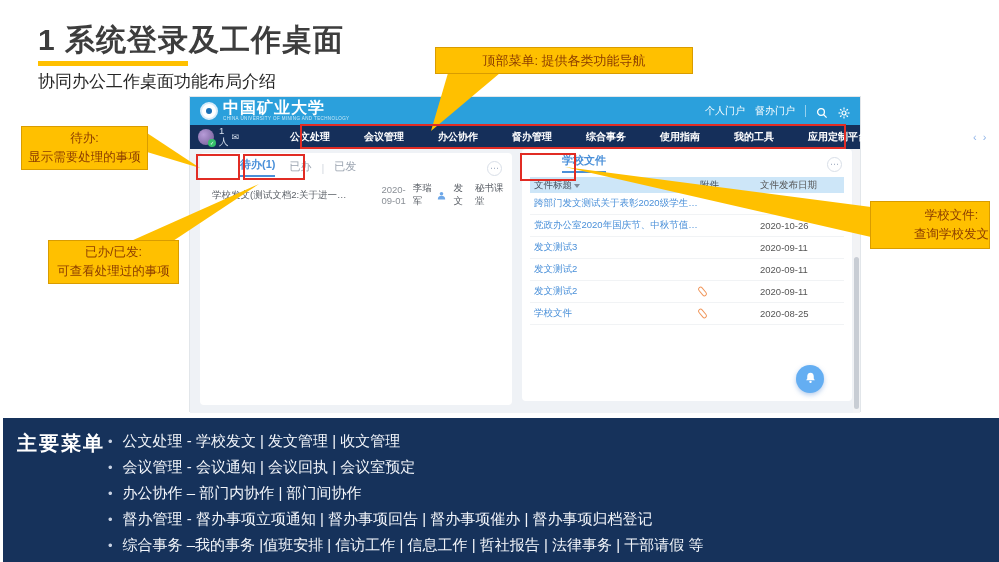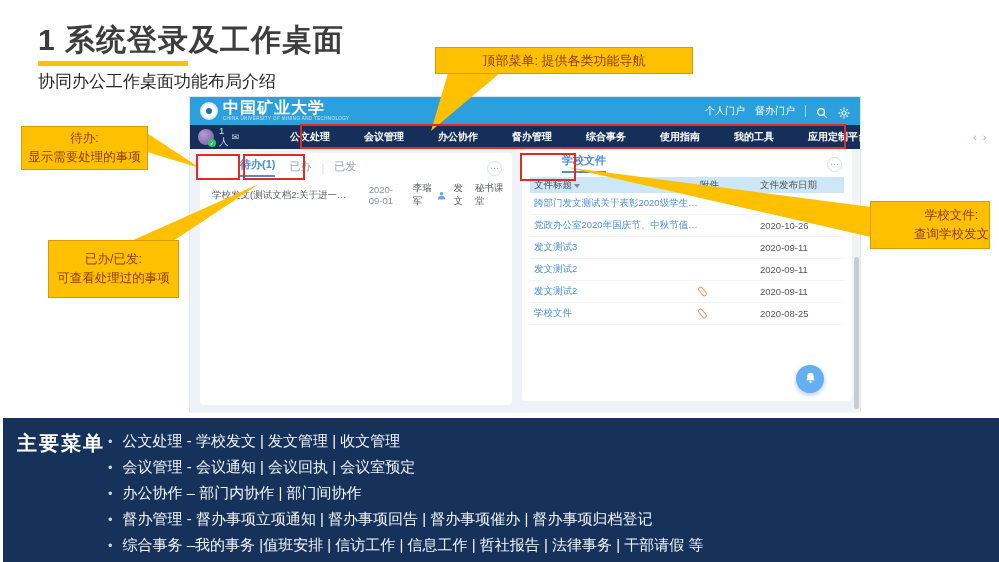--- a/index.html
+++ b/index.html
@@ -47,21 +47,21 @@
   .panel-right{left:332px;top:0px;width:330px;height:252px;}
   .panel-head{position:relative;height:28px;display:flex;align-items:flex-end;padding:0 10px 4px 12px;margin-left:28px;}
   .tab{font-size:11px;cursor:pointer;}
   .tab-active{color:var(--link_blue);font-weight:bold;border-bottom:2px solid var(--link_blue);padding-bottom:3px;}
   .tab-idle{color:#9AA3AF;margin-left:14px;padding-bottom:3px;}
   .tab-sep{color:#D4D9E0;margin-left:10px;font-size:11px;padding-bottom:3px;}
   .more-btn{position:absolute;right:10px;top:8px;width:15px;height:15px;border:1px solid #D9DFE8;border-radius:50%;color:#A7B2C4;font-size:9px;line-height:12px;text-align:center;cursor:pointer;}
 
   .todo-row{position:absolute;left:12px;right:8px;top:34px;height:16px;display:flex;align-items:center;font-size:9.5px;color:#666;cursor:pointer;}
   .todo-title{width:178px;overflow:hidden;white-space:nowrap;text-overflow:ellipsis;color:#5A5F66;}
-  .todo-date{margin-left:21px;color:#8A8F96;}
+  .todo-date{margin-left:21px;color:#8A8F96;text-align:right;}
   .todo-sender{margin-left:7px;color:#5A5F66;}
   .person-icon{display:inline-block;margin-left:2px;width:9px;height:9px;}
   .todo-type{margin-left:8px;color:#5A5F66;}
   .todo-dept{margin-left:7px;color:#5A5F66;}
 
   .files-table{position:absolute;left:8px;right:8px;top:28px;}
   .ft-head{display:flex;background:var(--table_header_bg);height:16px;align-items:center;font-size:9.5px;color:#44505E;}
   .ft-row{display:flex;height:22px;align-items:center;border-bottom:1px solid #F1F3F5;font-size:9.5px;}
   .col-title{width:170px;padding-left:4px;overflow:hidden;white-space:nowrap;text-overflow:ellipsis;}
   .col-clip{width:60px;display:flex;align-items:center;}
@@ -72,21 +72,21 @@
   .bell-btn{position:absolute;right:28px;bottom:8px;width:28px;height:28px;border-radius:50%;background:var(--bell_blue);display:flex;align-items:center;justify-content:center;cursor:pointer;box-shadow:0 2px 5px rgba(40,110,200,.35);}
 
   .scrollbar{position:absolute;right:0;top:52px;width:7px;height:264px;background:#F2F3F5;}
   .scroll-thumb{position:absolute;left:1px;width:5px;top:108px;height:152px;background:#C8CDD4;border-radius:3px;cursor:pointer;}
 
   
   .overlay{position:absolute;left:0;top:0;width:999px;height:562px;pointer-events:none;z-index:5;}
   .callout{position:absolute;background:var(--gold);border:1px solid var(--gold_border);color:var(--callout_text);font-size:12.5px;font-weight:normal;display:flex;flex-direction:column;align-items:center;justify-content:center;line-height:1.5;z-index:6;text-align:center;}
   .co-top{left:432px;top:47px;width:258px;height:27px;font-size:13px;}
   .co-todo{left:18px;top:126px;width:127px;height:44px;}
-  .co-done{left:45px;top:240px;width:131px;height:58px;}
+  .co-done{left:45px;top:240px;width:131px;height:44px;}
   .co-school{left:867px;top:201px;width:120px;height:48px;padding-left:43px;}
   .red-rect{position:absolute;border:2px solid var(--annotation_red);background:transparent;z-index:7;pointer-events:none;}
   .rr-menus{left:297px;top:124px;width:546px;height:25px;}
   .rr-todo{left:193px;top:154px;width:44px;height:26px;}
   .rr-done{left:240px;top:154px;width:62px;height:26px;}
   .rr-school{left:517px;top:153px;width:56px;height:28px;}
 
   
   .footer{position:absolute;left:0;top:418px;width:999px;height:144px;background:var(--navy);}
   .footer-heading{position:absolute;left:14px;top:12px;color:#fff;font-size:20px;font-weight:bold;letter-spacing:2px;}

